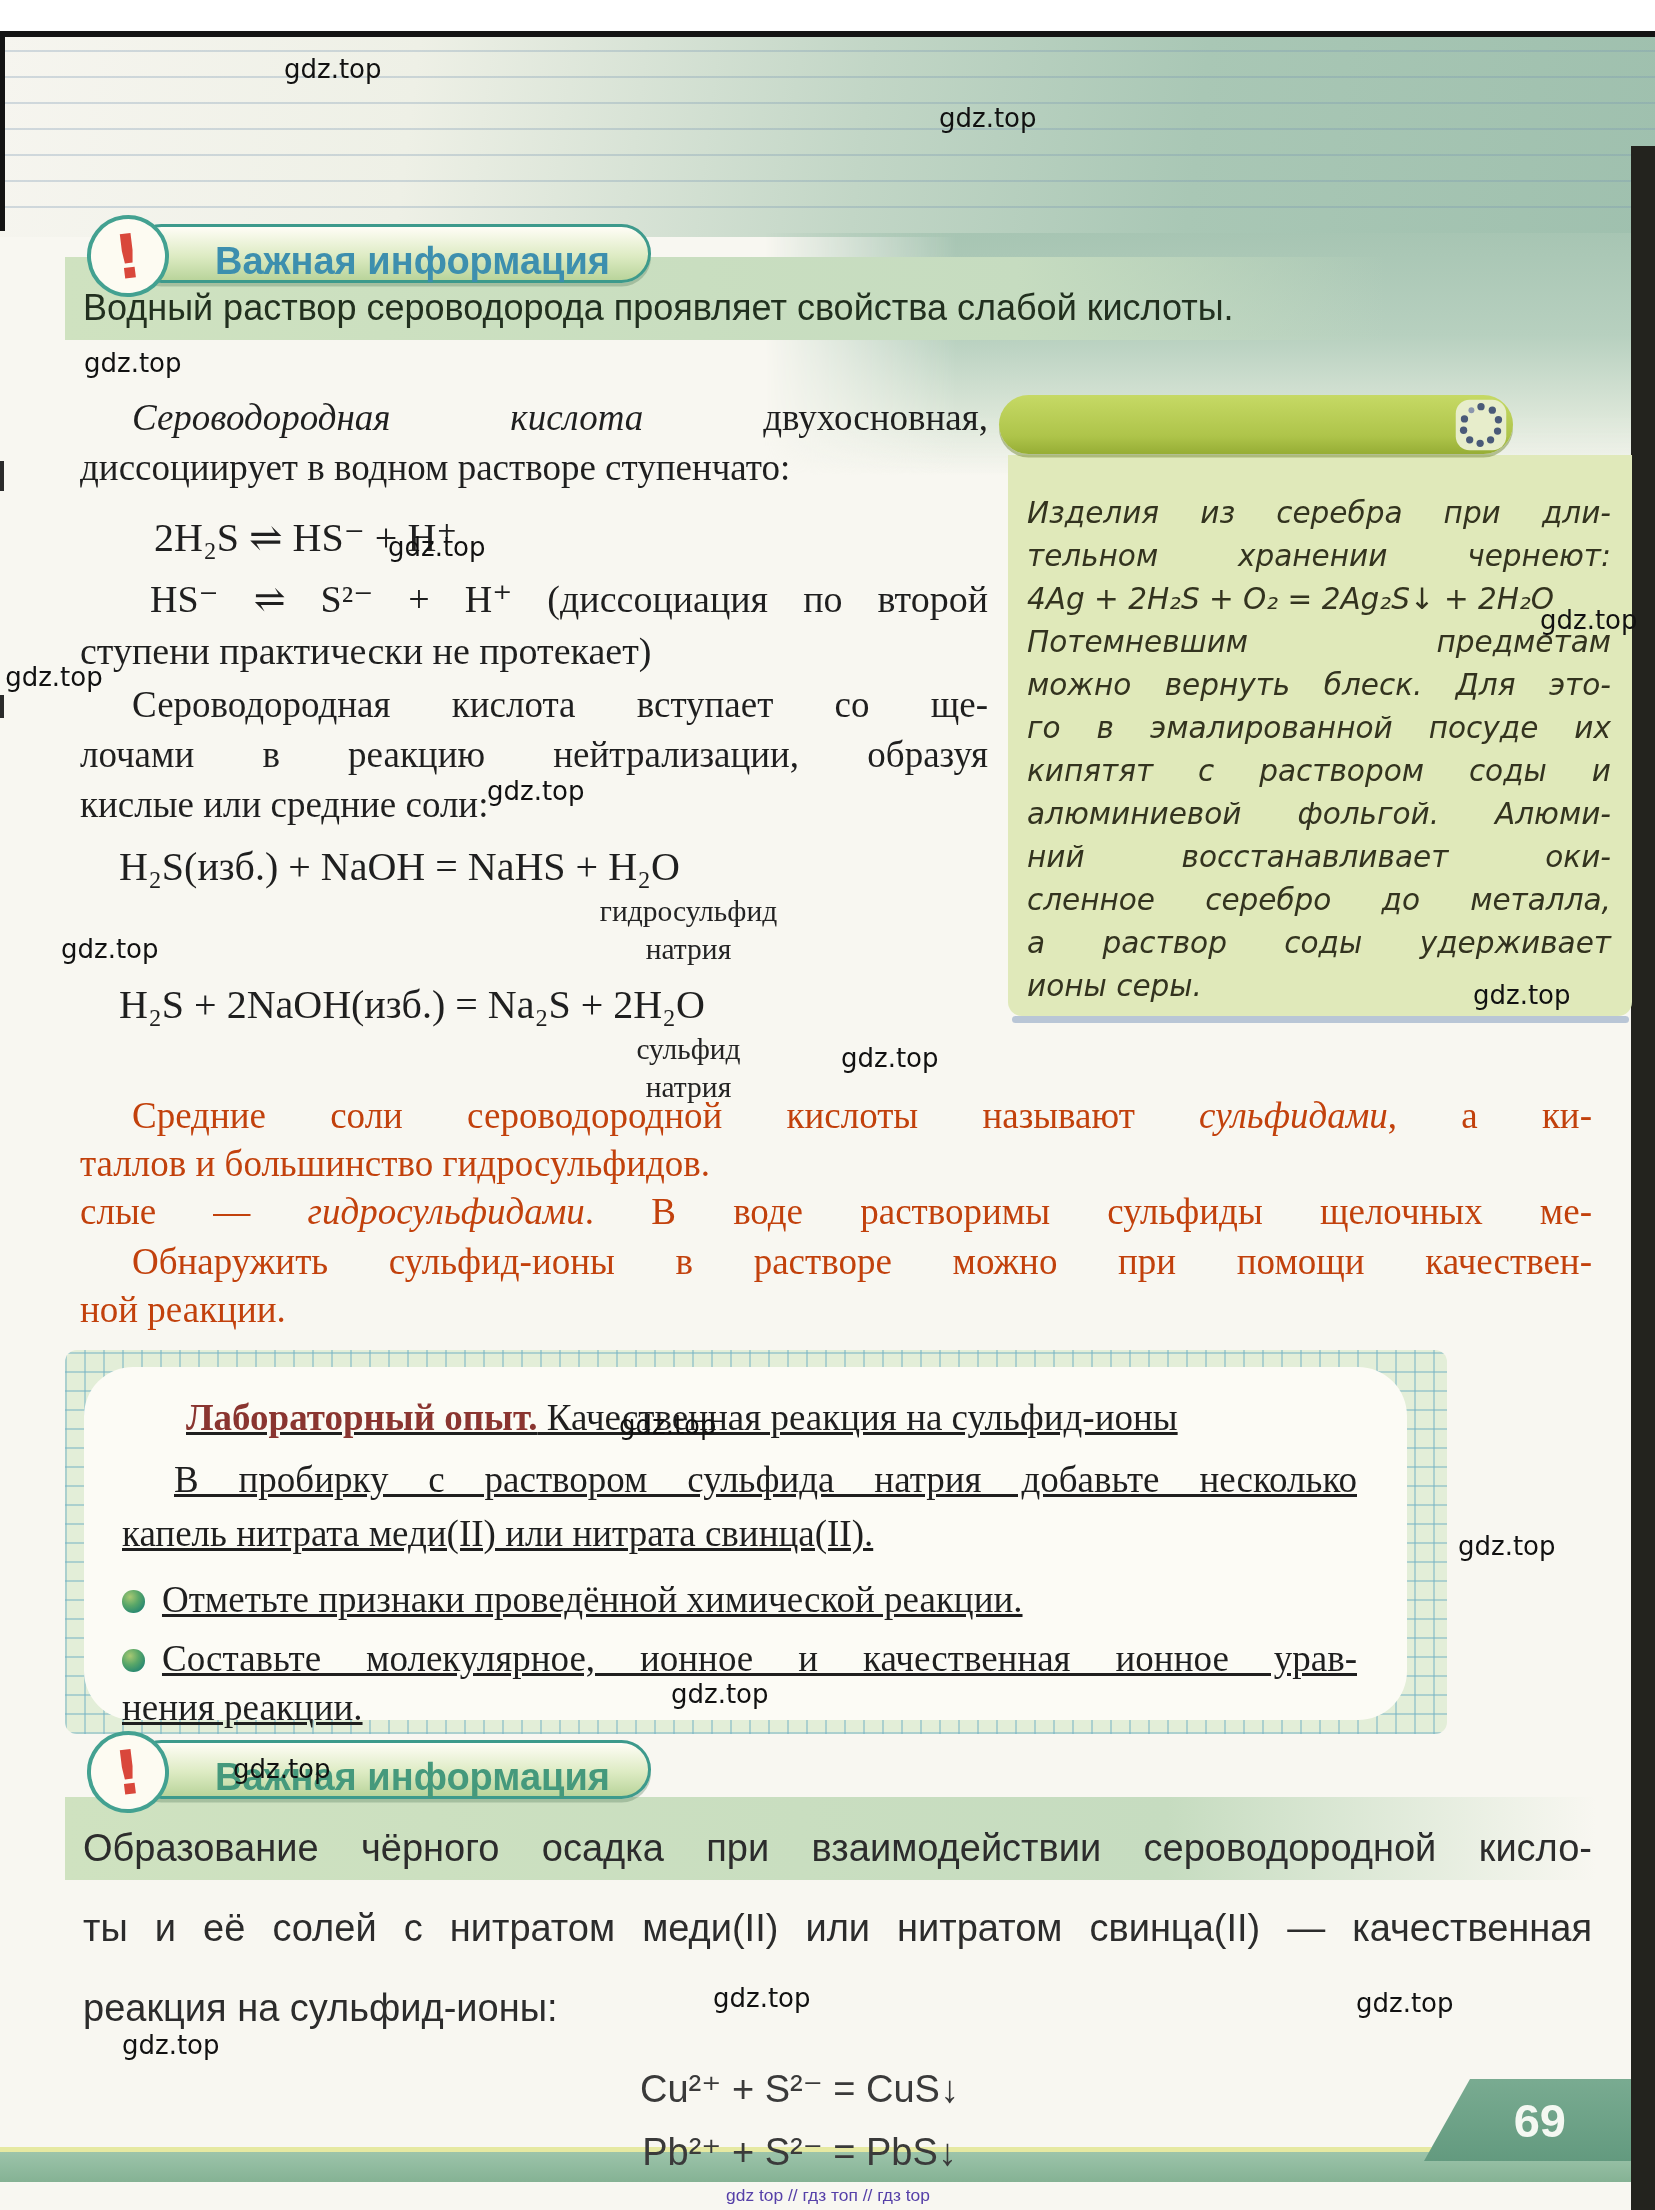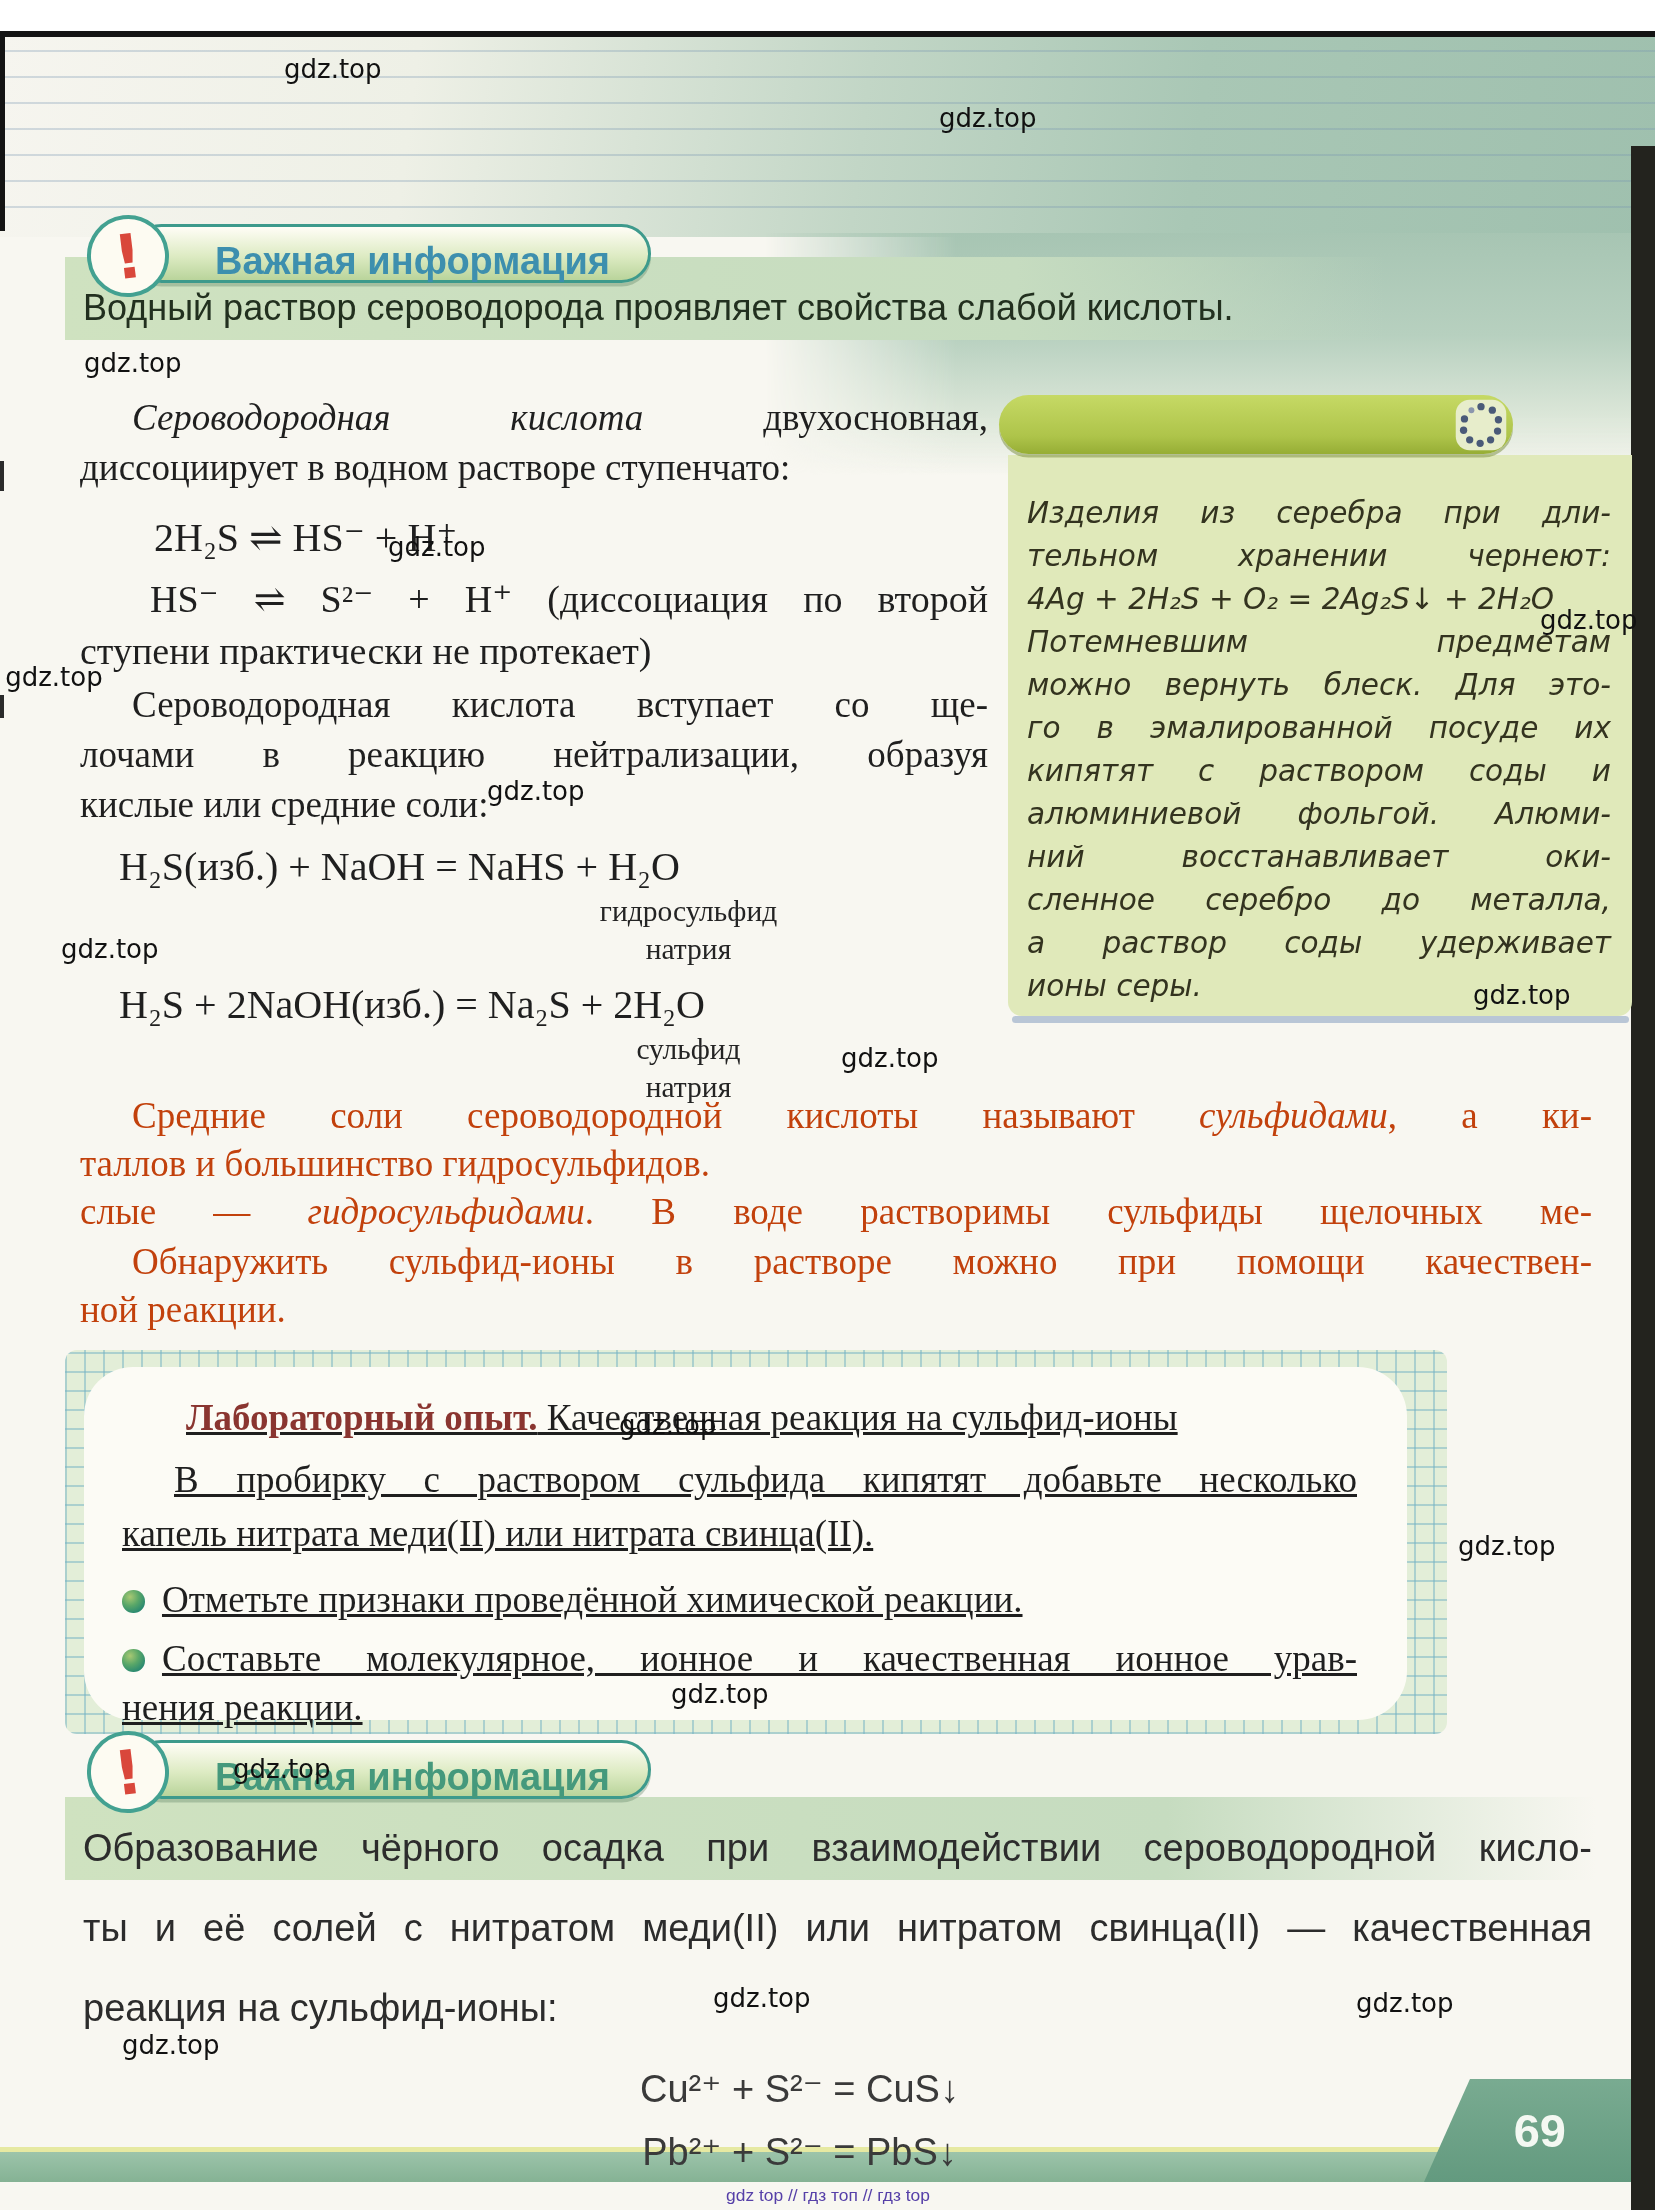--- a/index.html
+++ b/index.html
@@ -24,21 +24,21 @@
   .sage-fade { position:absolute; left:765px; top:233px; width:869px; height:243px;
     background:linear-gradient(180deg,#a7c5b3 0%,#b7d0bf 42%,#dbe6d8 75%,rgba(247,246,240,0) 100%);
     -webkit-mask-image:linear-gradient(to right, rgba(0,0,0,0) 0, #000 22%);
     mask-image:linear-gradient(to right, rgba(0,0,0,0) 0, #000 22%); }
 
   
   .right-border { position:absolute; left:1631px; top:146px; width:24px; height:2064px; background:#23231e; }
   .bottom-yellow { position:absolute; left:0; top:2147px; width:1656px; height:7px; background:#e6e9a2; }
   .bottom-strip { position:absolute; left:0; top:2152px; width:1631px; height:29.5px;
     background:linear-gradient(180deg,#9cc4aa,#85b294); }
-  .page-trapezoid { position:absolute; left:1424px; top:2079px; width:209px; height:103px;
+  .page-trapezoid { position:absolute; left:1424px; top:2079px; width:209px; height:82px;
     background:linear-gradient(180deg,#79ab91,#639a7f);
     clip-path:polygon(22% 0, 100% 0, 100% 100%, 0 100%); display:flex; align-items:center; justify-content:center; }
   .page-num { font:bold 47px "Liberation Sans","DejaVu Sans",sans-serif; color:#f4f8f2; padding-left:22.6px; }
   .footer-line { position:absolute; left:0; top:2185px; width:1656px; text-align:center;
     font:17.4px "Liberation Sans","DejaVu Sans",sans-serif; color:#5640a8; }
 
   
   .badge { position:absolute; z-index:6; }
   .badge-pill { display:inline-flex; align-items:center; height:59px; margin-left:45px;
     border:3.5px solid #3d9a8c; border-radius:31px; padding:16px 38px 0 80px;
@@ -217,21 +217,21 @@
       </div>
   </div>
 
   <div class="lab-box">
     <div class="lab-inner">
       <div class="lab-content">
         <div class="lab-title">
             <div class="ln last"><span class="red">Лабораторный опыт.</span><span> Качественная реакция на сульфид-ионы</span></div>
           </div>
         <div class="lab-para">
-            <div class="ln ind"><span>В пробирку с раствором сульфида кипятят добавьте несколько</span></div>
+            <div class="ln ind"><span>В пробирку с раствором сульфида натрия добавьте несколько</span></div>
             <div class="ln last"><span>капель нитрата меди(II) или нитрата свинца(II).</span></div>
           </div>
         <div class="lab-b1">
             <div class="ln last"><span class="dot"></span><span>Отметьте признаки проведённой химической реакции.</span></div>
           </div>
         <div class="lab-b2">
             <div class="ln"><span class="dot"></span><span>Составьте молекулярное, ионное и качественная ионное урав-</span></div>
             <div class="ln last"><span>нения реакции.</span></div>
           </div>
       </div>

